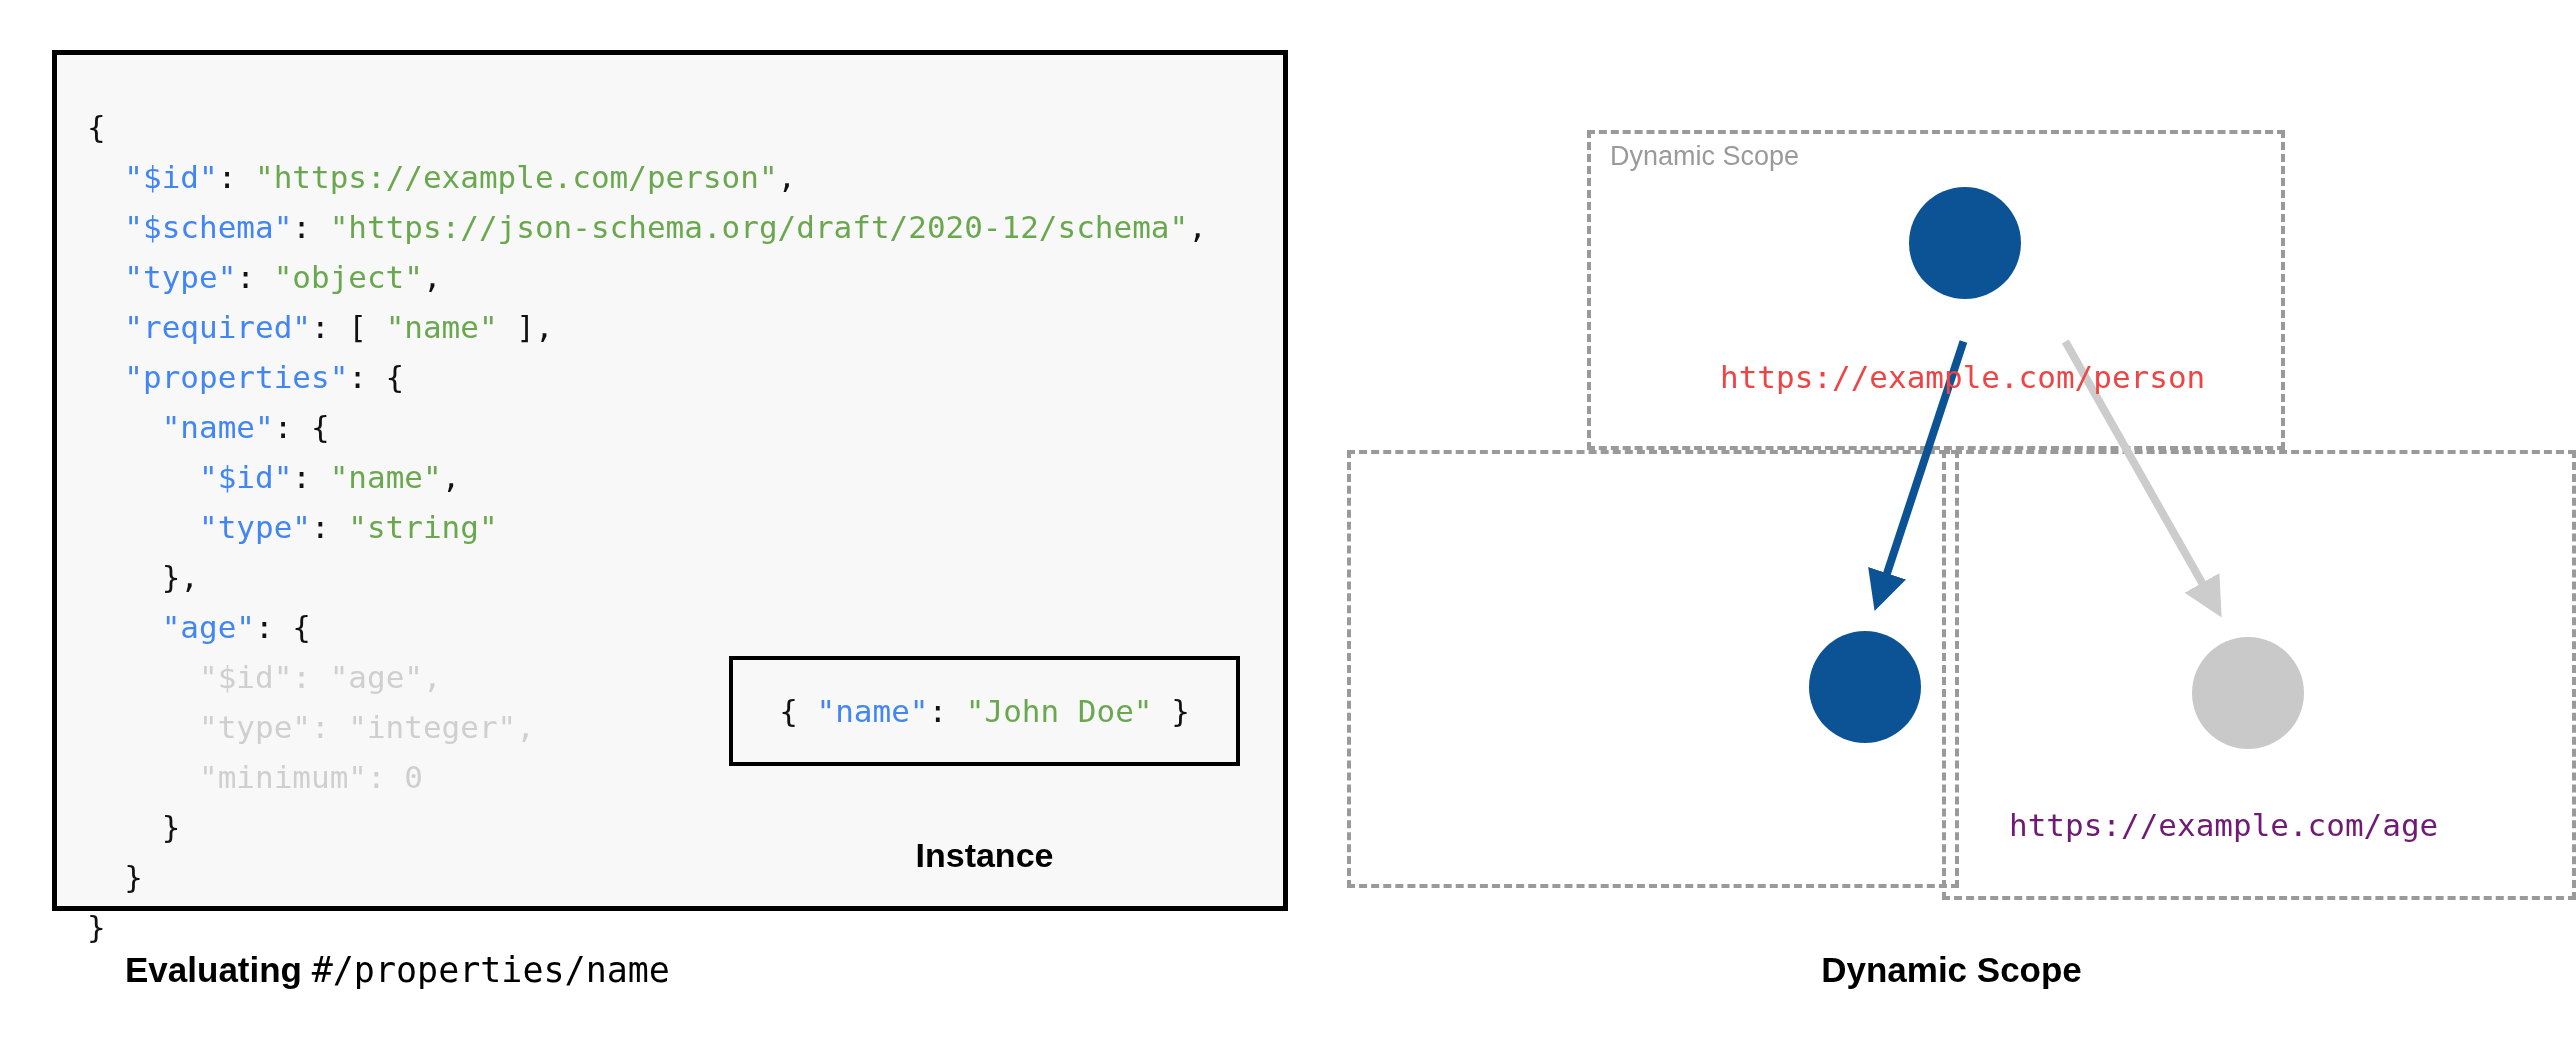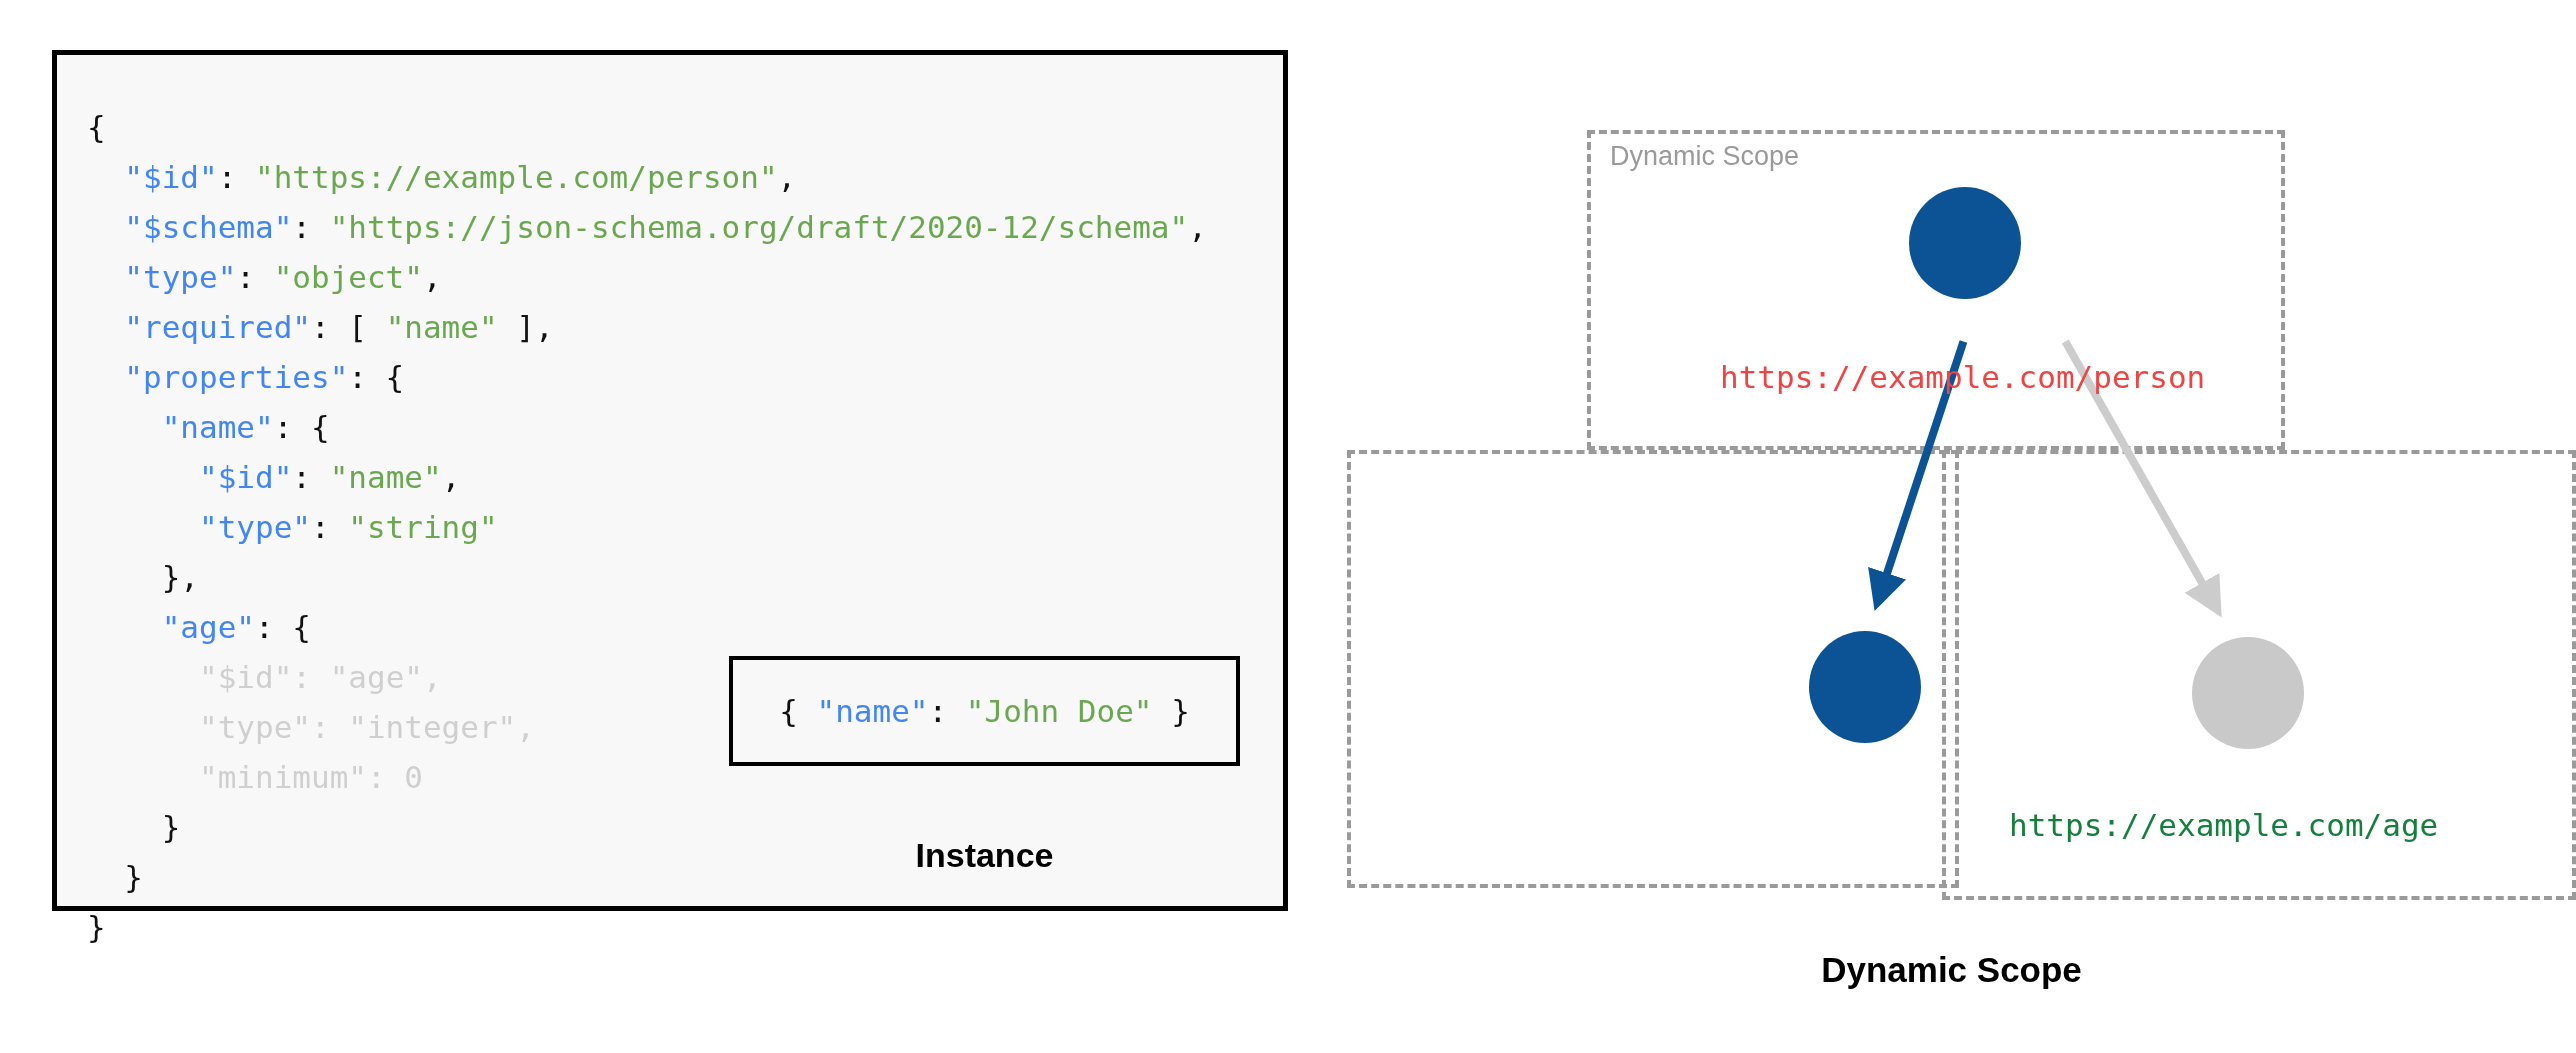--- a/index.html
+++ b/index.html
@@ -177,21 +177,21 @@
     color: #ef4444;
   }
   #label-name {
     left: 302px;
     top: 804px;
     color: #0B5394;
   }
   #label-age {
     left: 682px;
     top: 807px;
-    color: #15803d;
+    color: #701a75;
   }
 
   #arrow-layer {
     position: absolute;
     left: 0; top: 0;
     width: 1249px;
     height: 1053px;
     pointer-events: none;
   }
 
@@ -231,20 +231,21 @@
 <span><span>  </span><span class="p">}</span></span>
 <span><span></span><span class="p">}</span></span></pre>
   </div>
 
   <div id="instance-box">
     <span id="instance-code"><span class="p">{ </span><span class="k">"name"</span><span class="p">: </span><span class="s">"John Doe"</span><span class="p"> }</span></span>
   </div>
 
   <div id="instance-caption">Instance</div>
 
+  <div id="left-caption"><span class="lead">Evaluating </span><span class="path">#/properties/name</span></div>
 
 </div>
 
 <div id="right-panel">
 
   <div class="scope-box" id="scope-top"></div>
   <div class="scope-box" id="scope-left"></div>
   <div class="scope-box" id="scope-right"></div>
 
   <div id="scope-top-label">Dynamic Scope</div>

